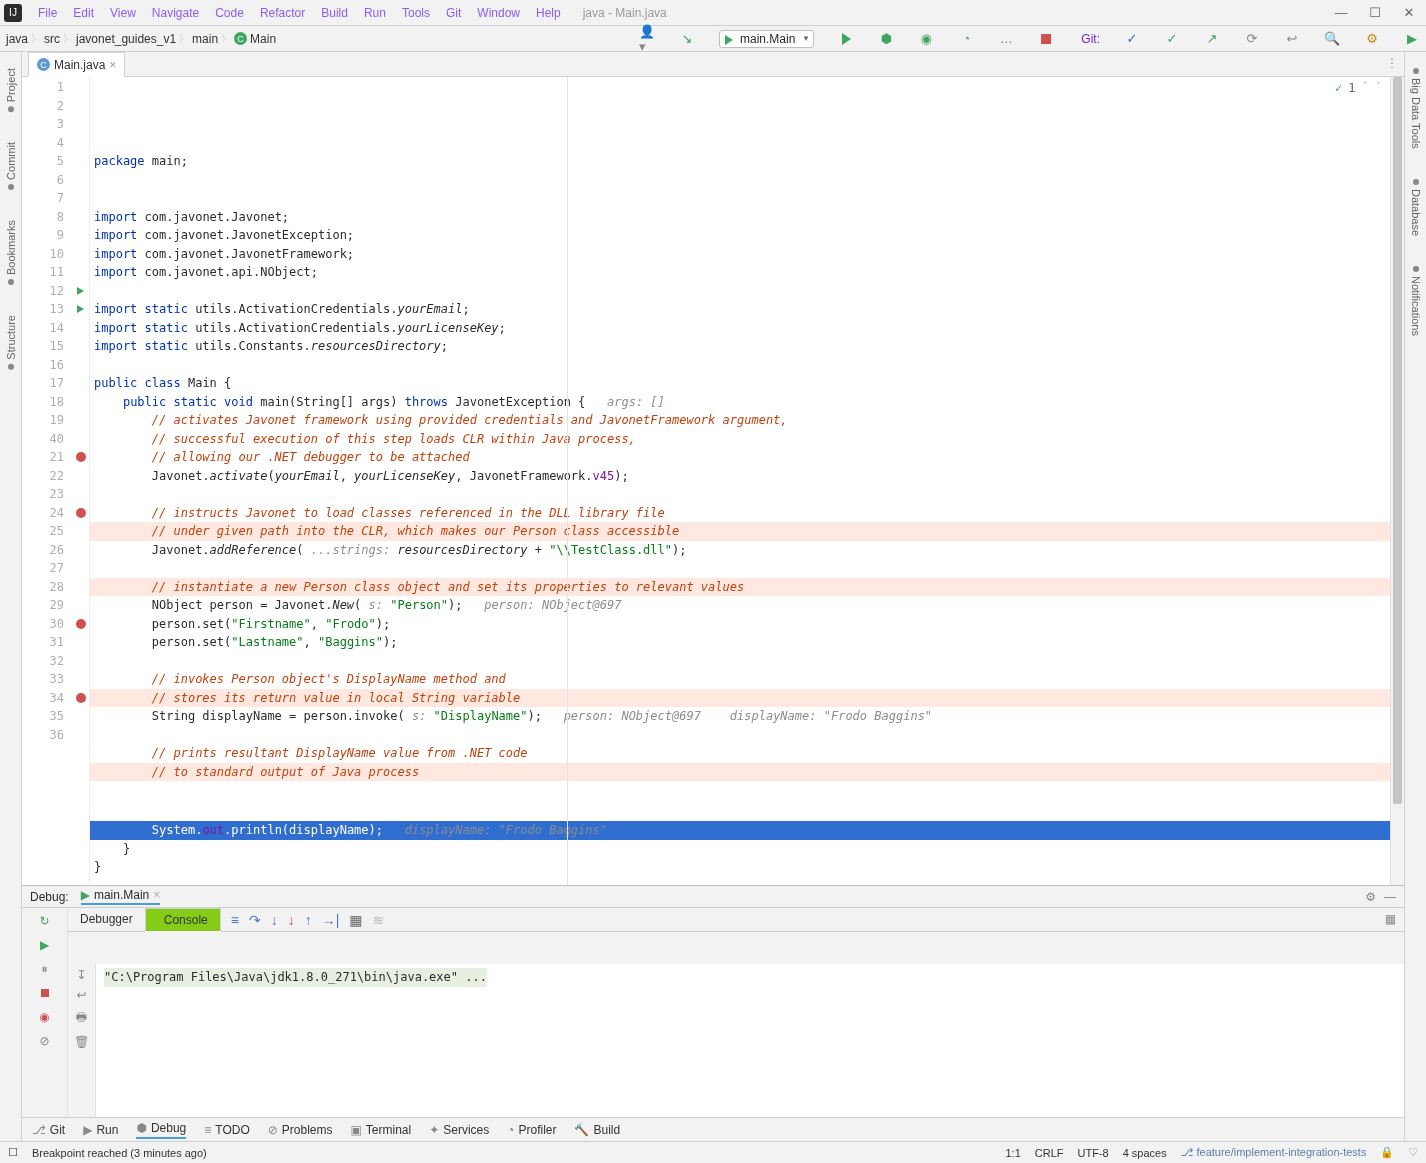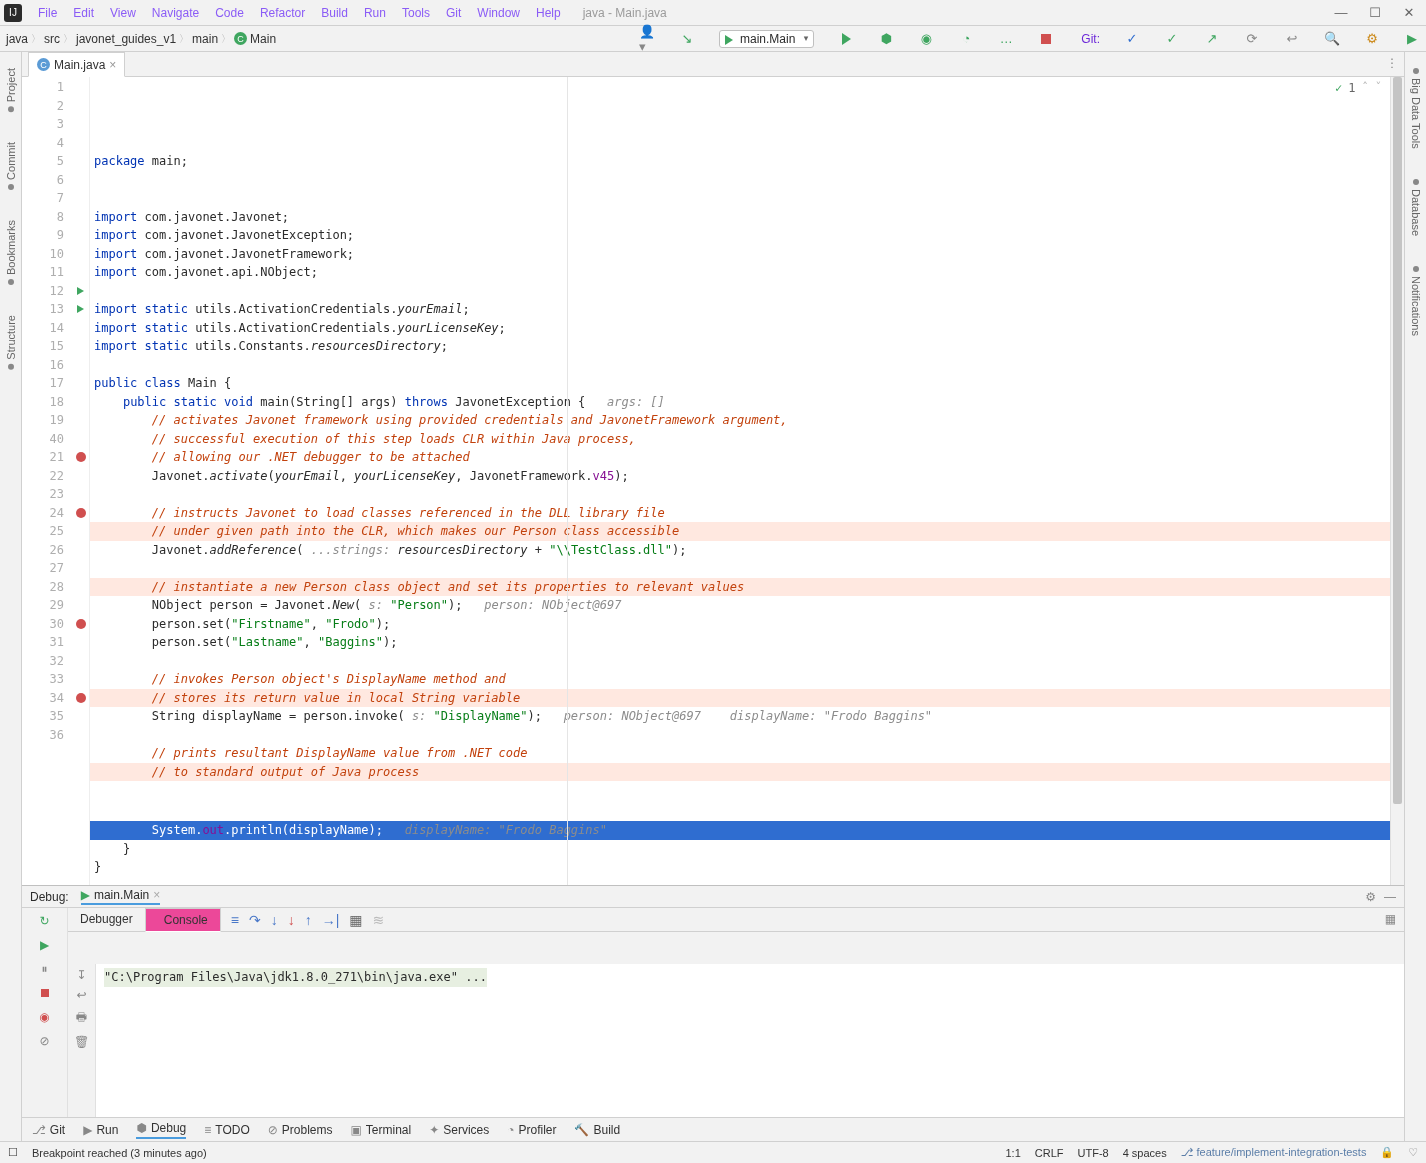--- a/index.html
+++ b/index.html
@@ -63,21 +63,21 @@
   .debugheader { height: 22px; display: flex; align-items: center; padding: 0 8px; gap: 12px; border-bottom: 1px solid #d0d0d0; position: relative; }
   .debugheader .r { position: absolute; right: 8px; display: flex; gap: 8px; color: #888; }
   .debugrow { flex: 1; display: flex; min-height: 0; }
   .debug-left { width: 46px; display: flex; flex-direction: column; align-items: center; padding-top: 4px; gap: 6px; border-right: 1px solid #e0e0e0; }
   .dbtn { width: 18px; height: 18px; display: flex; align-items: center; justify-content: center; border-radius: 3px; }
   .dbtn.green { color: #3fa660; } .dbtn.red { color: #d04f4f; } .dbtn.grey { color: #888; }
   .dbtn .stop-sq2 { width: 8px; height: 8px; background: #d04f4f; }
   .debug-main { flex: 1; display: flex; flex-direction: column; gap: 32px; }
   .debug-tabs { height: 24px; border-bottom: 1px solid #d0d0d0; display: flex; align-items: stretch; }
   .dtab { padding: 4px 12px; color: #333; }
-  .dtab.active { background: #ec4899; border: 1px solid #d0d0d0; border-bottom: 1px solid #fff; margin-bottom: -1px; padding-left: 18px; }
+  .dtab.active { background: #84cc16; border: 1px solid #d0d0d0; border-bottom: 1px solid #fff; margin-bottom: -1px; padding-left: 18px; }
   .debug-tabs .dstep { display: flex; align-items: center; gap: 10px; padding: 0 10px; color: #4a78c8; }
   .dstep span { font-size: 14px; }
   .console { flex: 1; background: #fff; font-family: "Consolas", monospace; font-size: 12px; line-height: 18.5px; padding: 4px 8px; color: #2b2b2b; }
   .console .cmd { background: #e7efe1; display: inline-block; }
   .console-left { width: 28px; border-right: 1px solid #e0e0e0; display: flex; flex-direction: column; align-items: center; padding-top: 4px; gap: 6px; color: #888; }
 
   .bottom-tools { height: 24px; border-top: 1px solid #d0d0d0; background: #f2f2f2; display: flex; align-items: center; gap: 18px; padding: 0 10px; font-size: 12px; color: #333; }
   .bottom-tools .t { display: flex; align-items: center; gap: 4px; }
   .bottom-tools .t .ic { color: #888; font-size: 12px; }
   .bottom-tools .t.active { border-bottom: 2px solid #4a9cde; padding-bottom: 2px; }

